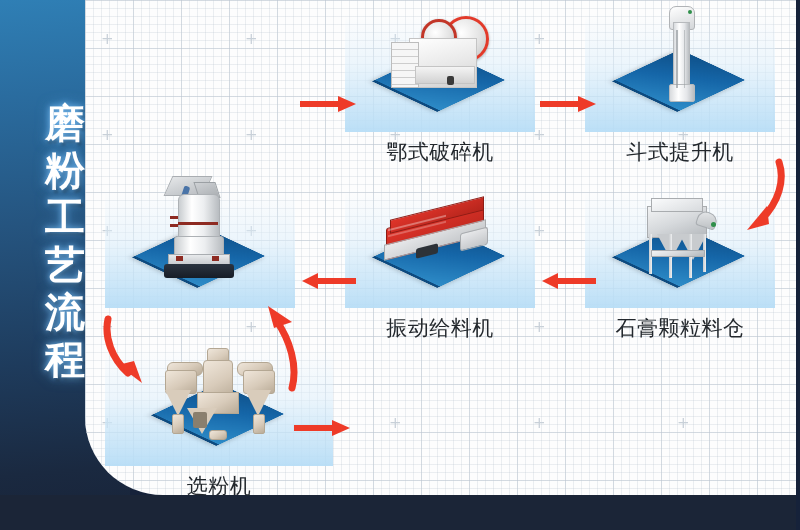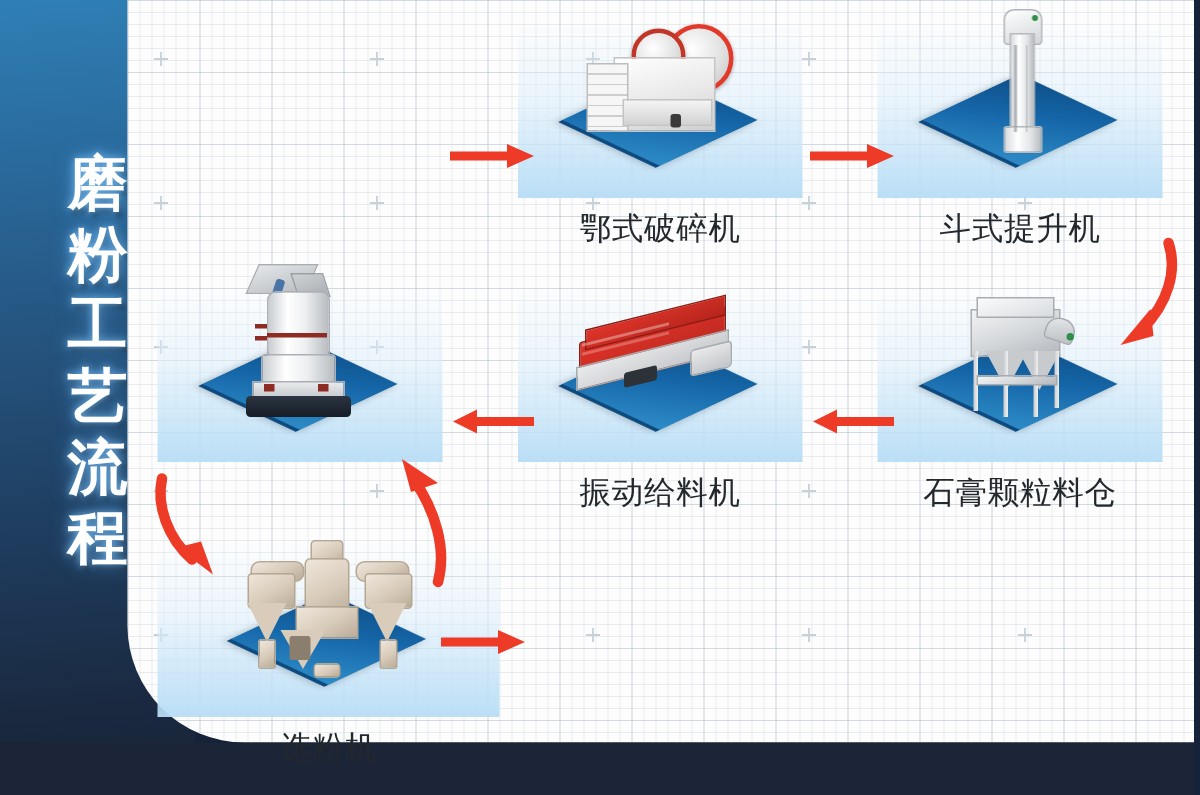--- a/index.html
+++ b/index.html
@@ -247,21 +247,21 @@
         <div class="vf-gray" style="left:8px;top:30px;width:100px;height:14px;transform:skewY(-14deg)"></div>
         <div class="vf-gray" style="left:84px;top:28px;width:26px;height:16px;border-radius:3px;transform:skewY(-14deg)"></div>
         <div style="position:absolute;left:40px;top:44px;width:22px;height:10px;background:#2d3238;transform:skewY(-14deg);border-radius:2px"></div>
         <div style="position:absolute;left:12px;top:20px;width:58px;height:2px;background:rgba(255,255,255,.35);transform:skewY(-14deg)"></div>
         <div style="position:absolute;left:12px;top:26px;width:58px;height:2px;background:rgba(255,255,255,.25);transform:skewY(-14deg)"></div>
       </div>
     </div>
     <div class="node-label">振动给料机</div>
   </div>
 
-  <div class="node" style="left:105px;top:360px;width:228px">
+  <div class="node" style="left:105px;top:348px;width:228px">
     <div class="node-art">
       <div class="plat"></div>
       <div class="eq" style="width:116px;height:92px;bottom:26px">
         <div class="cl-part" style="left:46px;top:0px;width:20px;height:16px;border-radius:3px"></div>
         <div class="cl-part" style="left:42px;top:12px;width:28px;height:38px;border-radius:4px"></div>
         <div class="cl-part" style="left:36px;top:44px;width:40px;height:20px"></div>
         <div class="cl-cone" style="left:26px;top:60px;border-top-width:26px"></div>
         <div class="cl-part" style="left:48px;top:82px;width:16px;height:8px;border-radius:3px"></div>
         <div class="cl-part" style="left:6px;top:14px;width:34px;height:12px;border-radius:6px"></div>
         <div class="cl-part" style="left:4px;top:22px;width:30px;height:22px;border-radius:3px"></div>

